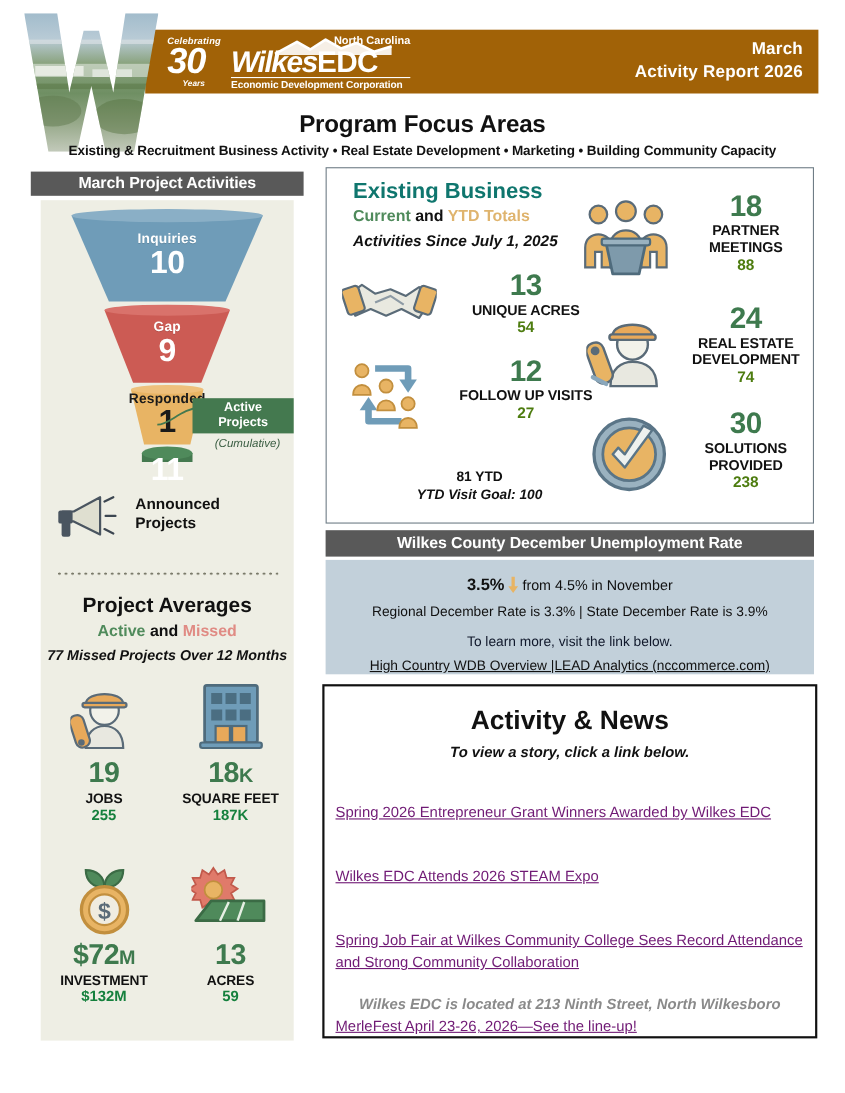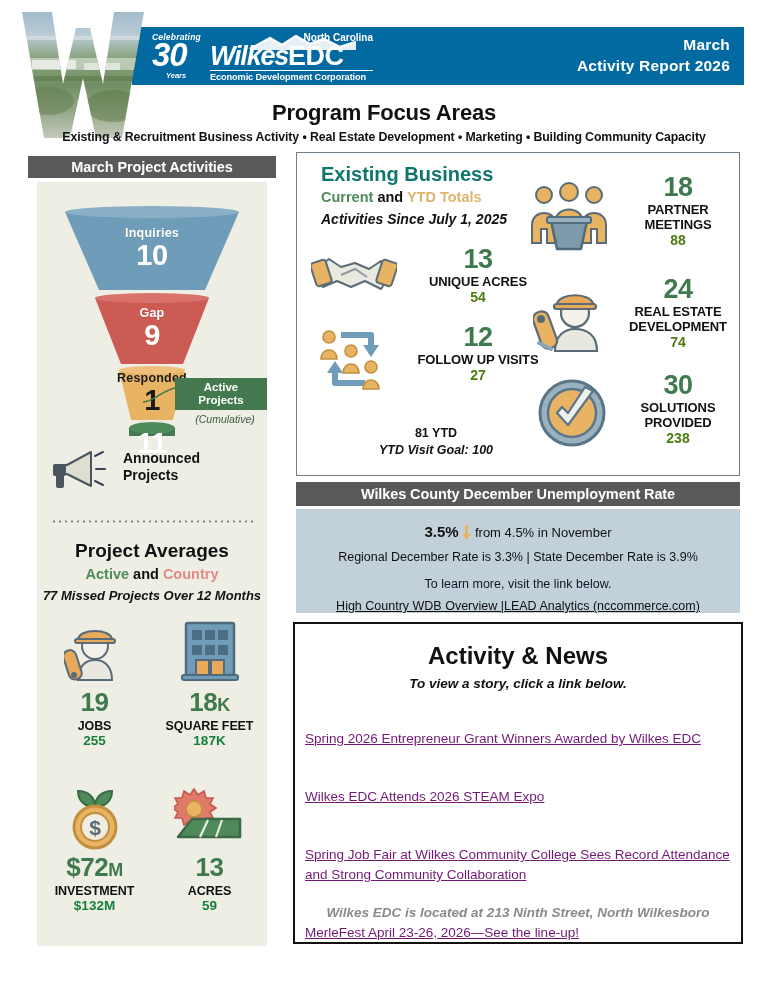--- a/index.html
+++ b/index.html
@@ -8,21 +8,21 @@
     background: #ffffff;
     font-family: "Liberation Sans", sans-serif;
     overflow: hidden;
   }
   .page { position: relative; width: 768px; height: 994px; background:#fff; }
 
   
   .header-band {
     position: absolute; left: 132px; top: 27px;
     width: 612px; height: 58px;
-    background: #0369a1;
+    background: #a16207;
   }
   .header-right {
     position: absolute; right: 14px; top: 7px;
     text-align: right; color: #ffffff;
     font-weight: bold; font-size: 15.5px; line-height: 21px;
     letter-spacing: .2px;
   }
   
   .logo-w {
     position: absolute; left: 18px; top: 6px; width: 128px; height: 136px;
@@ -85,21 +85,21 @@
     position: absolute; left: 28px; top: 156px;
     width: 248px; height: 790px;
   }
   .left-bar { position:absolute; left:0; top:0; width:248px; height:22px; }
   .left-body {
     position:absolute; left:9px; top:26px; width:230px; height:764px;
     background:#eeeee4;
   }
 
   
-  .funnel { position:absolute; left:0; top:24px; width:278px; height:255px; }
+  .funnel { position:absolute; left:0; top:8px; width:278px; height:255px; }
   .fstage { position:absolute; color:#fff; text-align:center; }
   .fstage .lbl { font-weight:bold; font-size:12.5px; letter-spacing:.2px;
                  text-shadow:0 1px 0 rgba(0,0,0,.12); }
   .fstage .num { font-weight:bold; font-size:29px; line-height:30px;
                  letter-spacing:-.5px; }
   .fstage.dark .lbl, .fstage.dark .num { color:#1a1a1a; text-shadow:none; }
 
   .active-box {
     position:absolute; left:138px; top:172px; width:92px; height:32px;
     background:#44794f; color:#fff; font-weight:bold; font-size:11.5px;
@@ -325,21 +325,21 @@
         </svg>
         <div class="txt">
           <span>Announced</span><br><span>Projects</span>
         </div>
       </div>
 
       <div class="dots"></div>
 
       <div class="avg-title">Project Averages</div>
       <div class="avg-sub">
-        <span class="g">Active</span><span class="k"> and </span><span class="r">Country</span>
+        <span class="g">Active</span><span class="k"> and </span><span class="r">Missed</span>
       </div>
       <div class="avg-sub2">77 Missed Projects Over 12 Months</div>
 
       <div class="grid4">
 
         <div class="cell" style="left:0px; top:0px;">
           <div class="ic">
             <svg width="62" height="66" viewBox="0 0 62 66">
               <path d="M14 62 C14 48, 22 42, 31 42 C40 42, 48 48, 48 62 Z" fill="#e8e8e0" stroke="#5a6b78" stroke-width="2"></path>
               <circle cx="31" cy="28" r="13" fill="#f2f2ea" stroke="#5a6b78" stroke-width="2"></circle>

